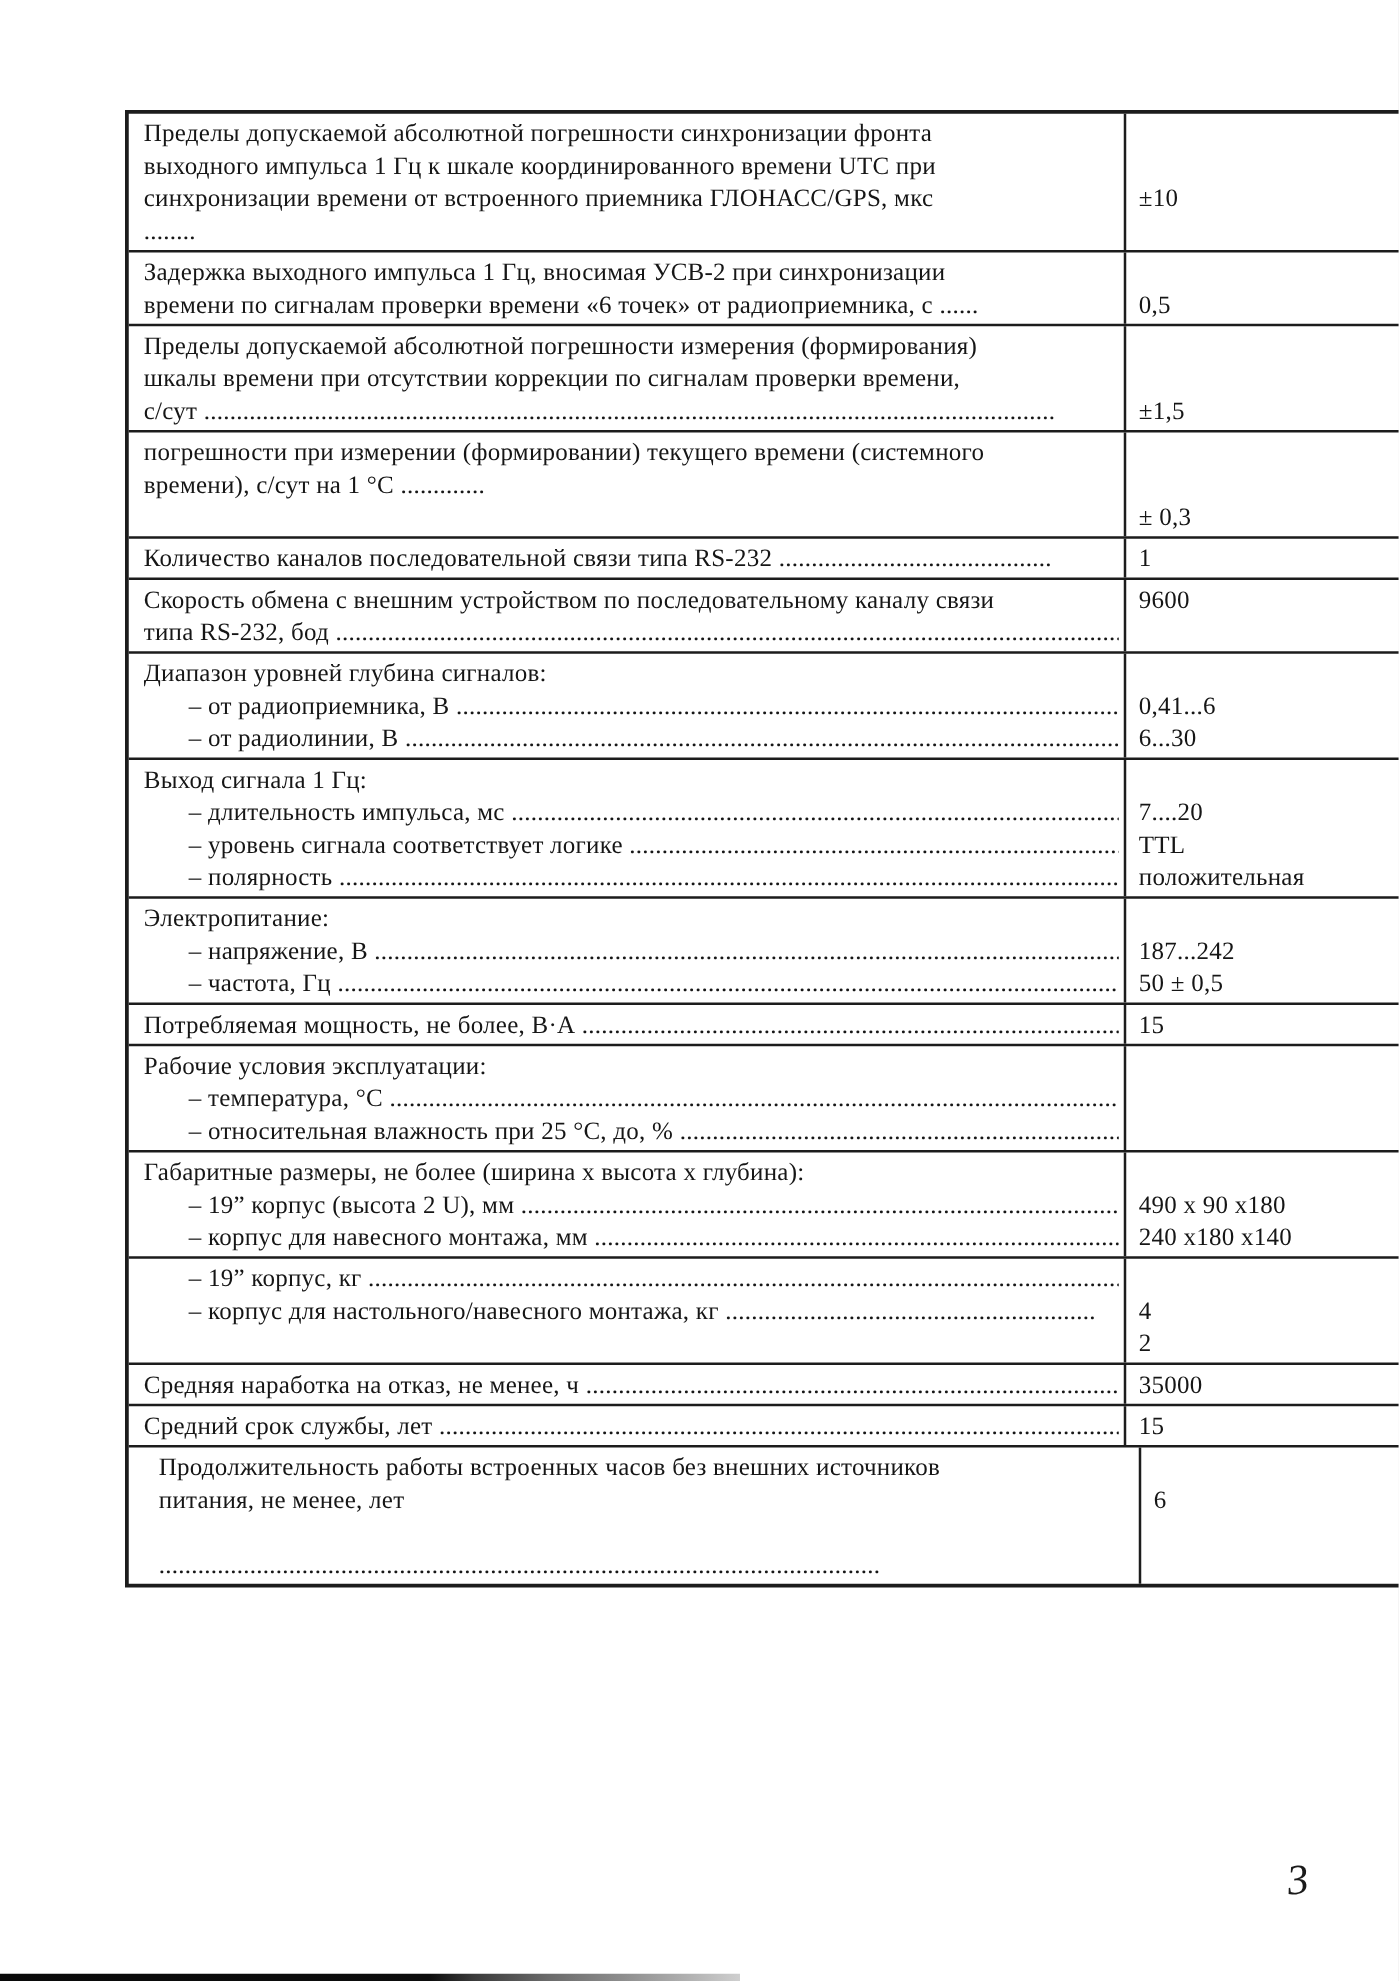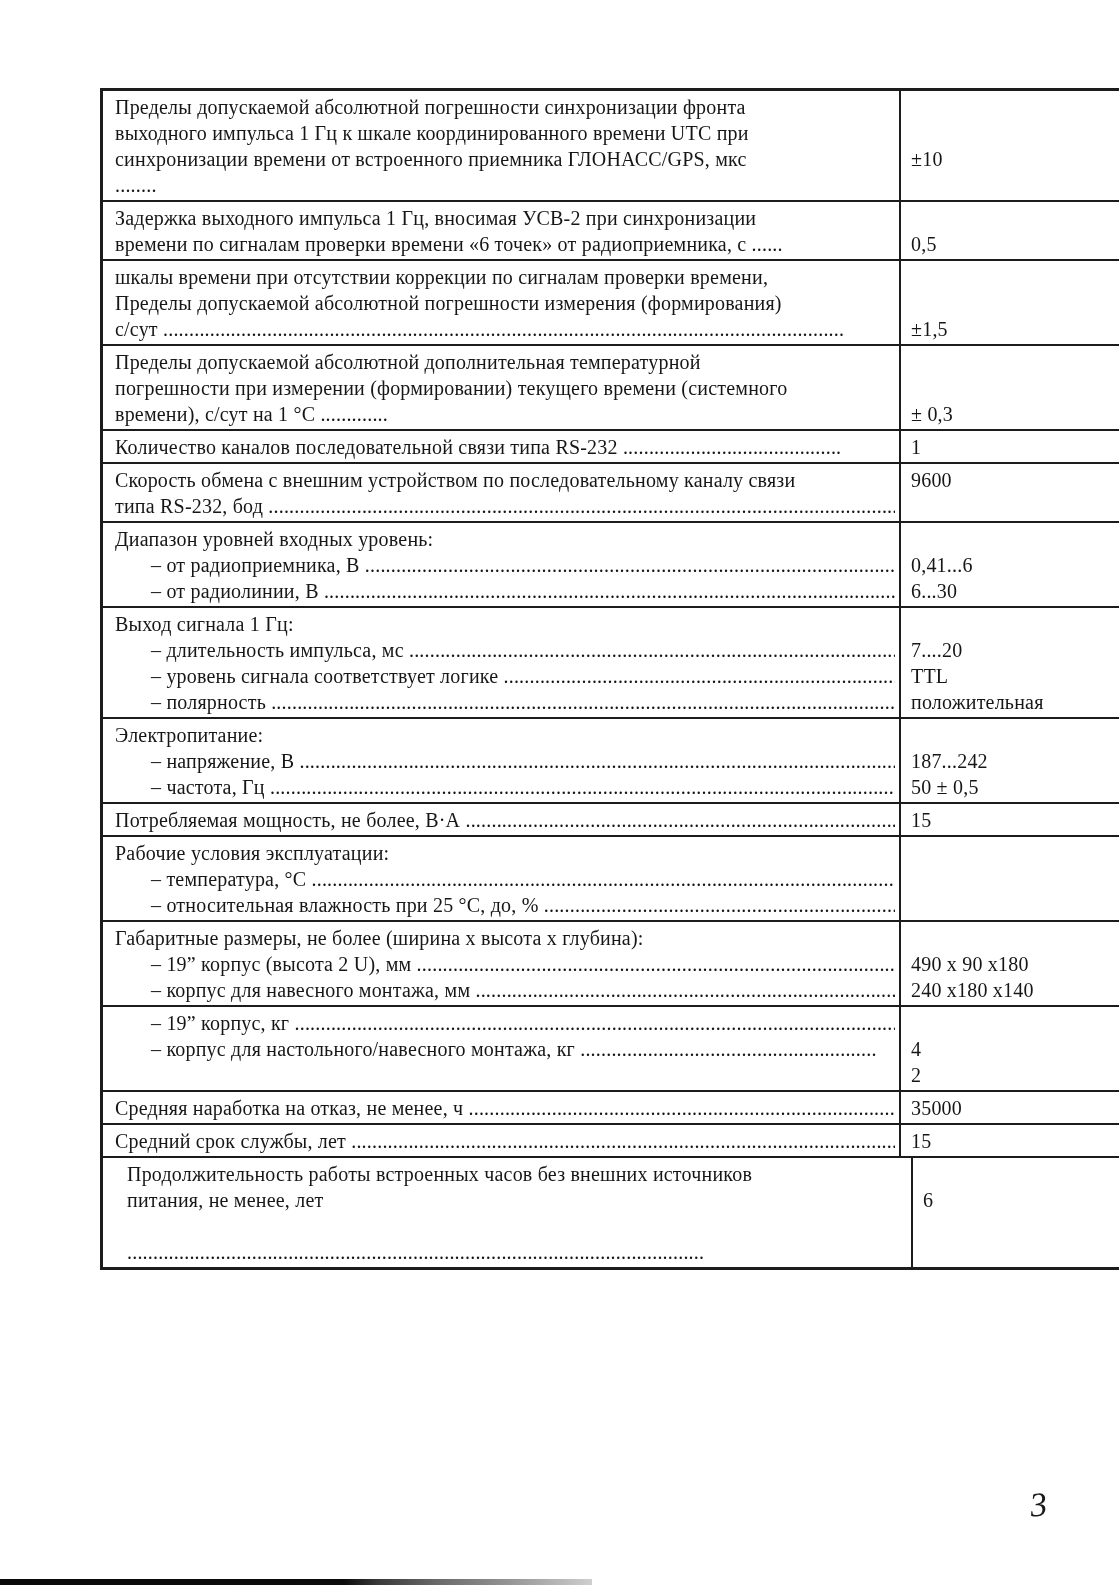--- a/index.html
+++ b/index.html
@@ -107,33 +107,32 @@
           <div class="line">Задержка выходного импульса 1 Гц, вносимая УСВ-2  при синхронизации</div>
           <div class="line">времени по сигналам проверки времени «6 точек» от радиоприемника,  с ......</div>
         </div>
         <div class="cell value-cell">
           <div class="line value-line"></div>
           <div class="line value-line">0,5</div>
         </div>
       </div>
       <div class="row">
         <div class="cell label-cell">
+          <div class="line">Пределы допускаемой абсолютной погрешности измерения (формирования)</div>
           <div class="line">шкалы времени при отсутствии коррекции по сигналам проверки времени,</div>
-          <div class="line">Пределы допускаемой абсолютной погрешности измерения (формирования)</div>
           <div class="line">с/сут  ...................................................................................................................................</div>
         </div>
         <div class="cell value-cell">
           <div class="line value-line"></div>
           <div class="line value-line"></div>
           <div class="line value-line">±1,5</div>
         </div>
       </div>
       <div class="row">
         <div class="cell label-cell">
-          <div class="line">Пределы допускаемой абсолютной дополнительная температурной</div>
           <div class="line">погрешности при  измерении (формировании)  текущего времени (системного</div>
           <div class="line">времени), с/сут на 1 °С .............</div>
         </div>
         <div class="cell value-cell">
           <div class="line value-line"></div>
           <div class="line value-line"></div>
           <div class="line value-line">± 0,3</div>
         </div>
       </div>
       <div class="row">
@@ -149,21 +148,21 @@
           <div class="line">Скорость обмена с внешним устройством по последовательному каналу связи</div>
           <div class="line">типа RS-232, бод ...................................................................................................................................</div>
         </div>
         <div class="cell value-cell">
           <div class="line value-line">9600</div>
           <div class="line value-line"></div>
         </div>
       </div>
       <div class="row">
         <div class="cell label-cell">
-          <div class="line">Диапазон уровней входных уровень:</div>
+          <div class="line">Диапазон уровней глубина сигналов:</div>
           <div class="line indent">– от радиоприемника, В ..........................................................................................................</div>
           <div class="line indent">– от радиолинии, В ...................................................................................................................</div>
         </div>
         <div class="cell value-cell">
           <div class="line value-line"></div>
           <div class="line value-line">0,41...6</div>
           <div class="line value-line">6...30</div>
         </div>
       </div>
       <div class="row">

